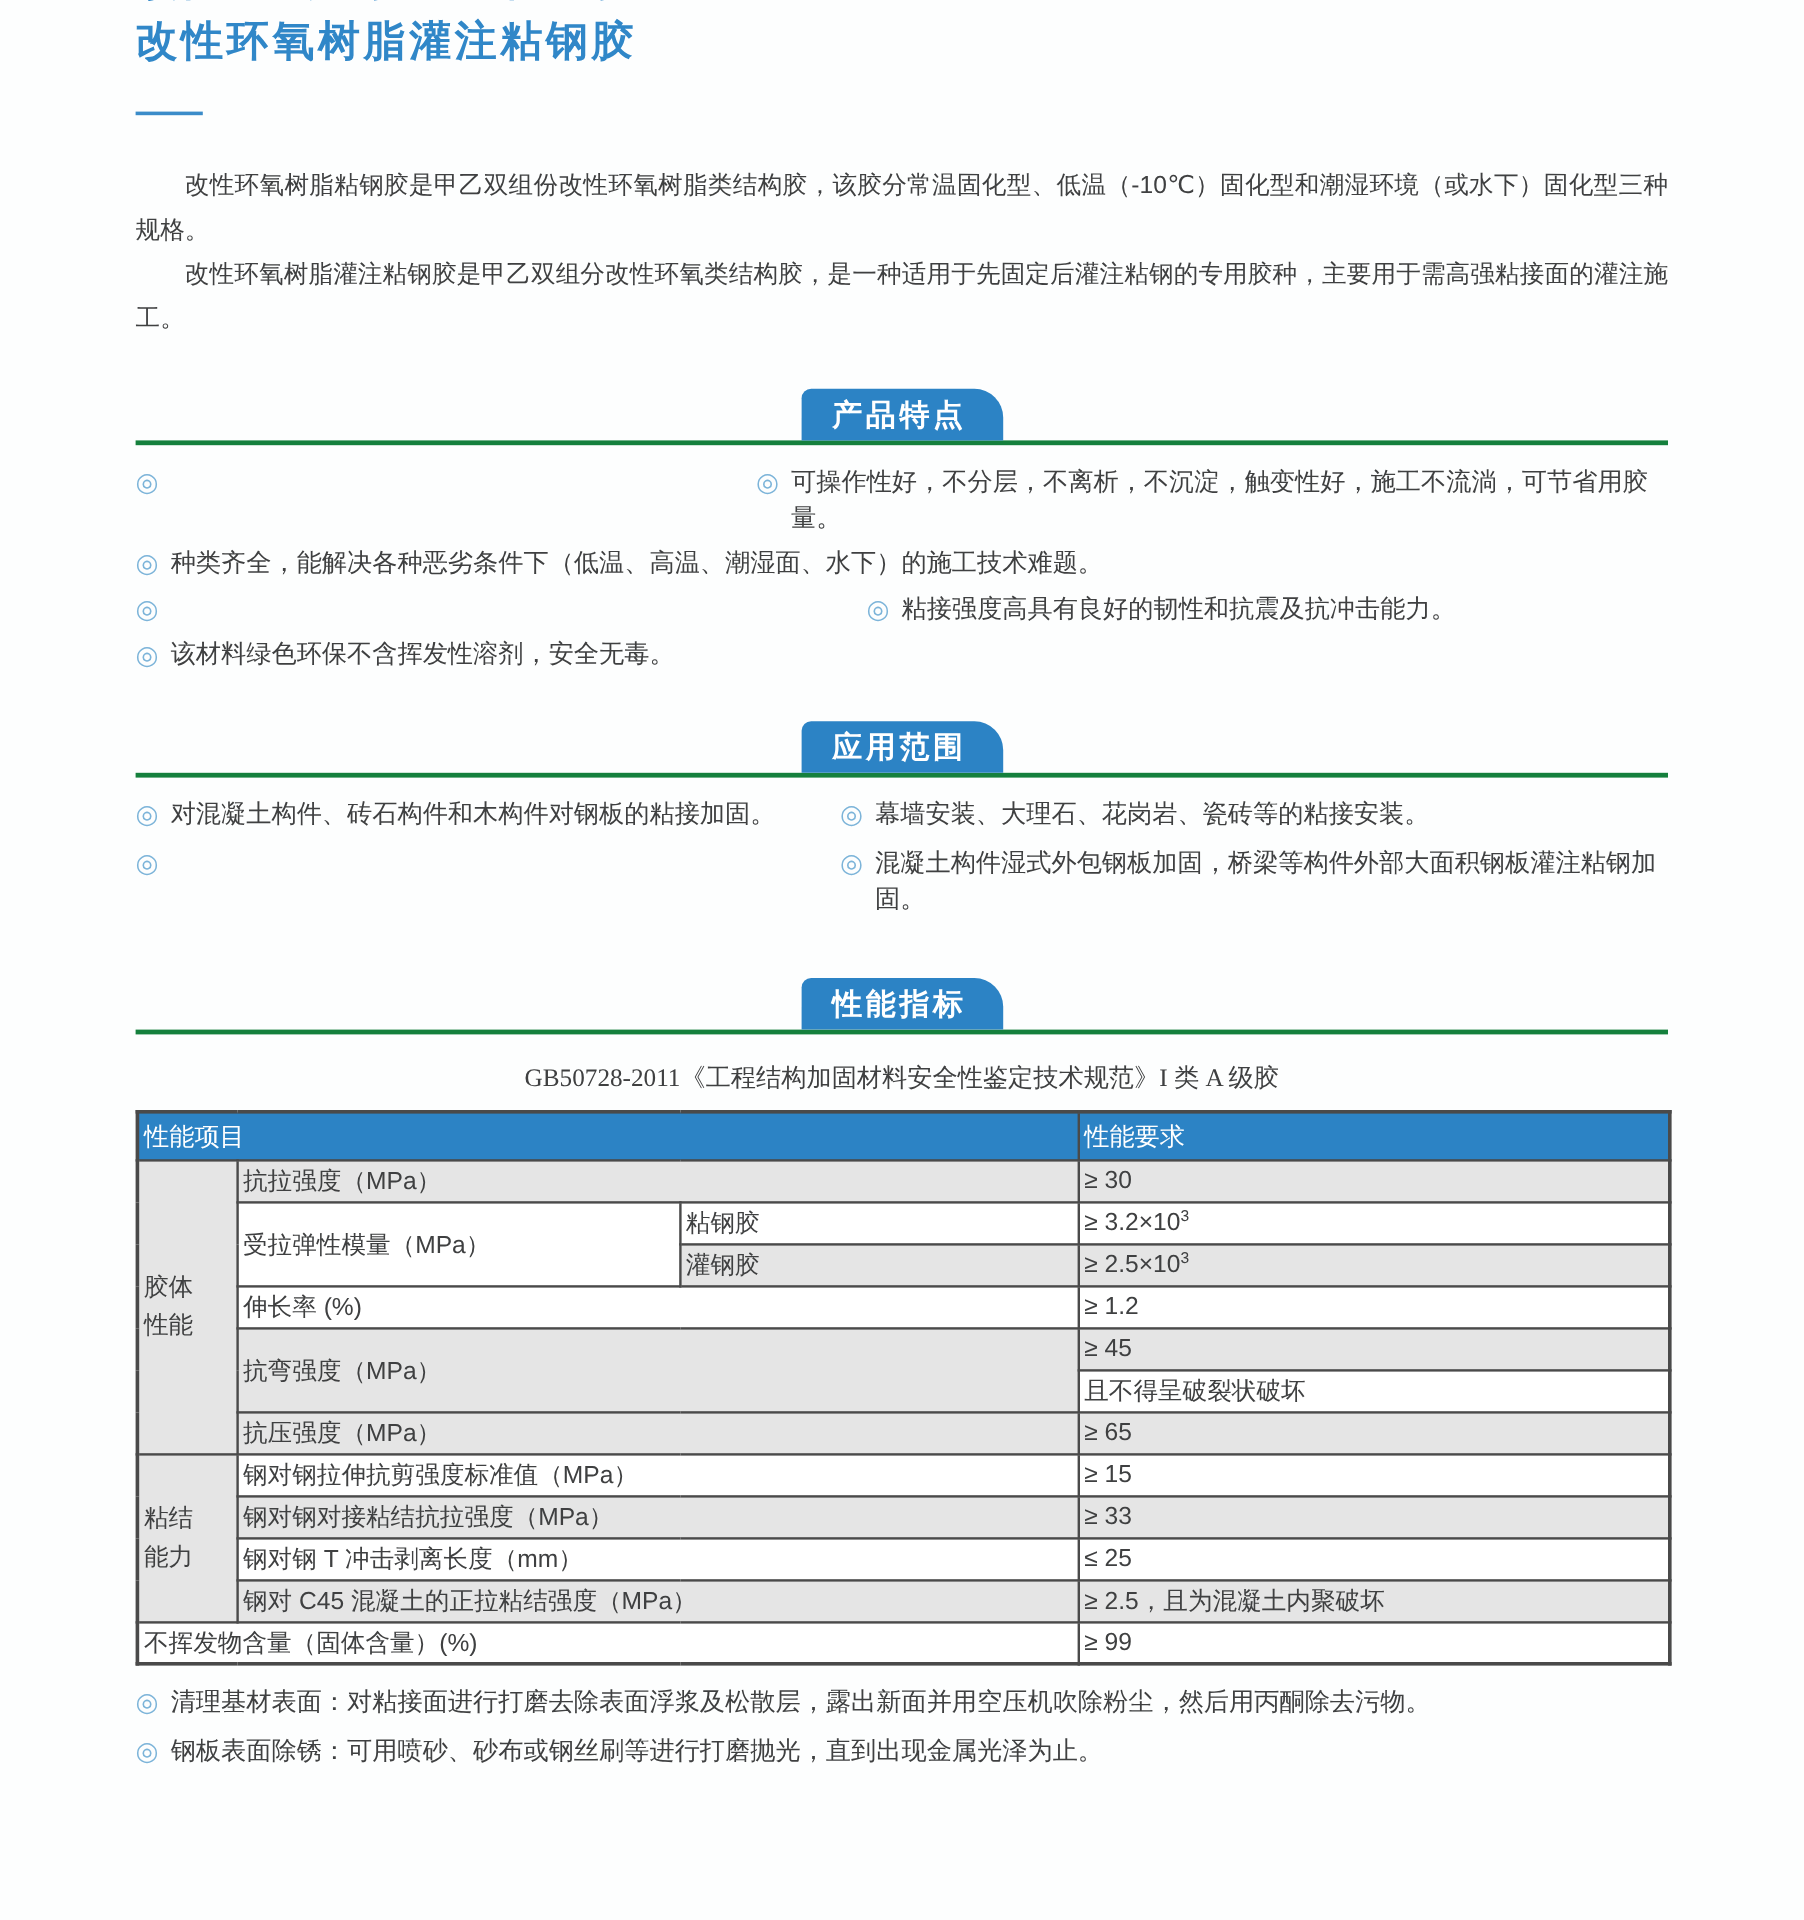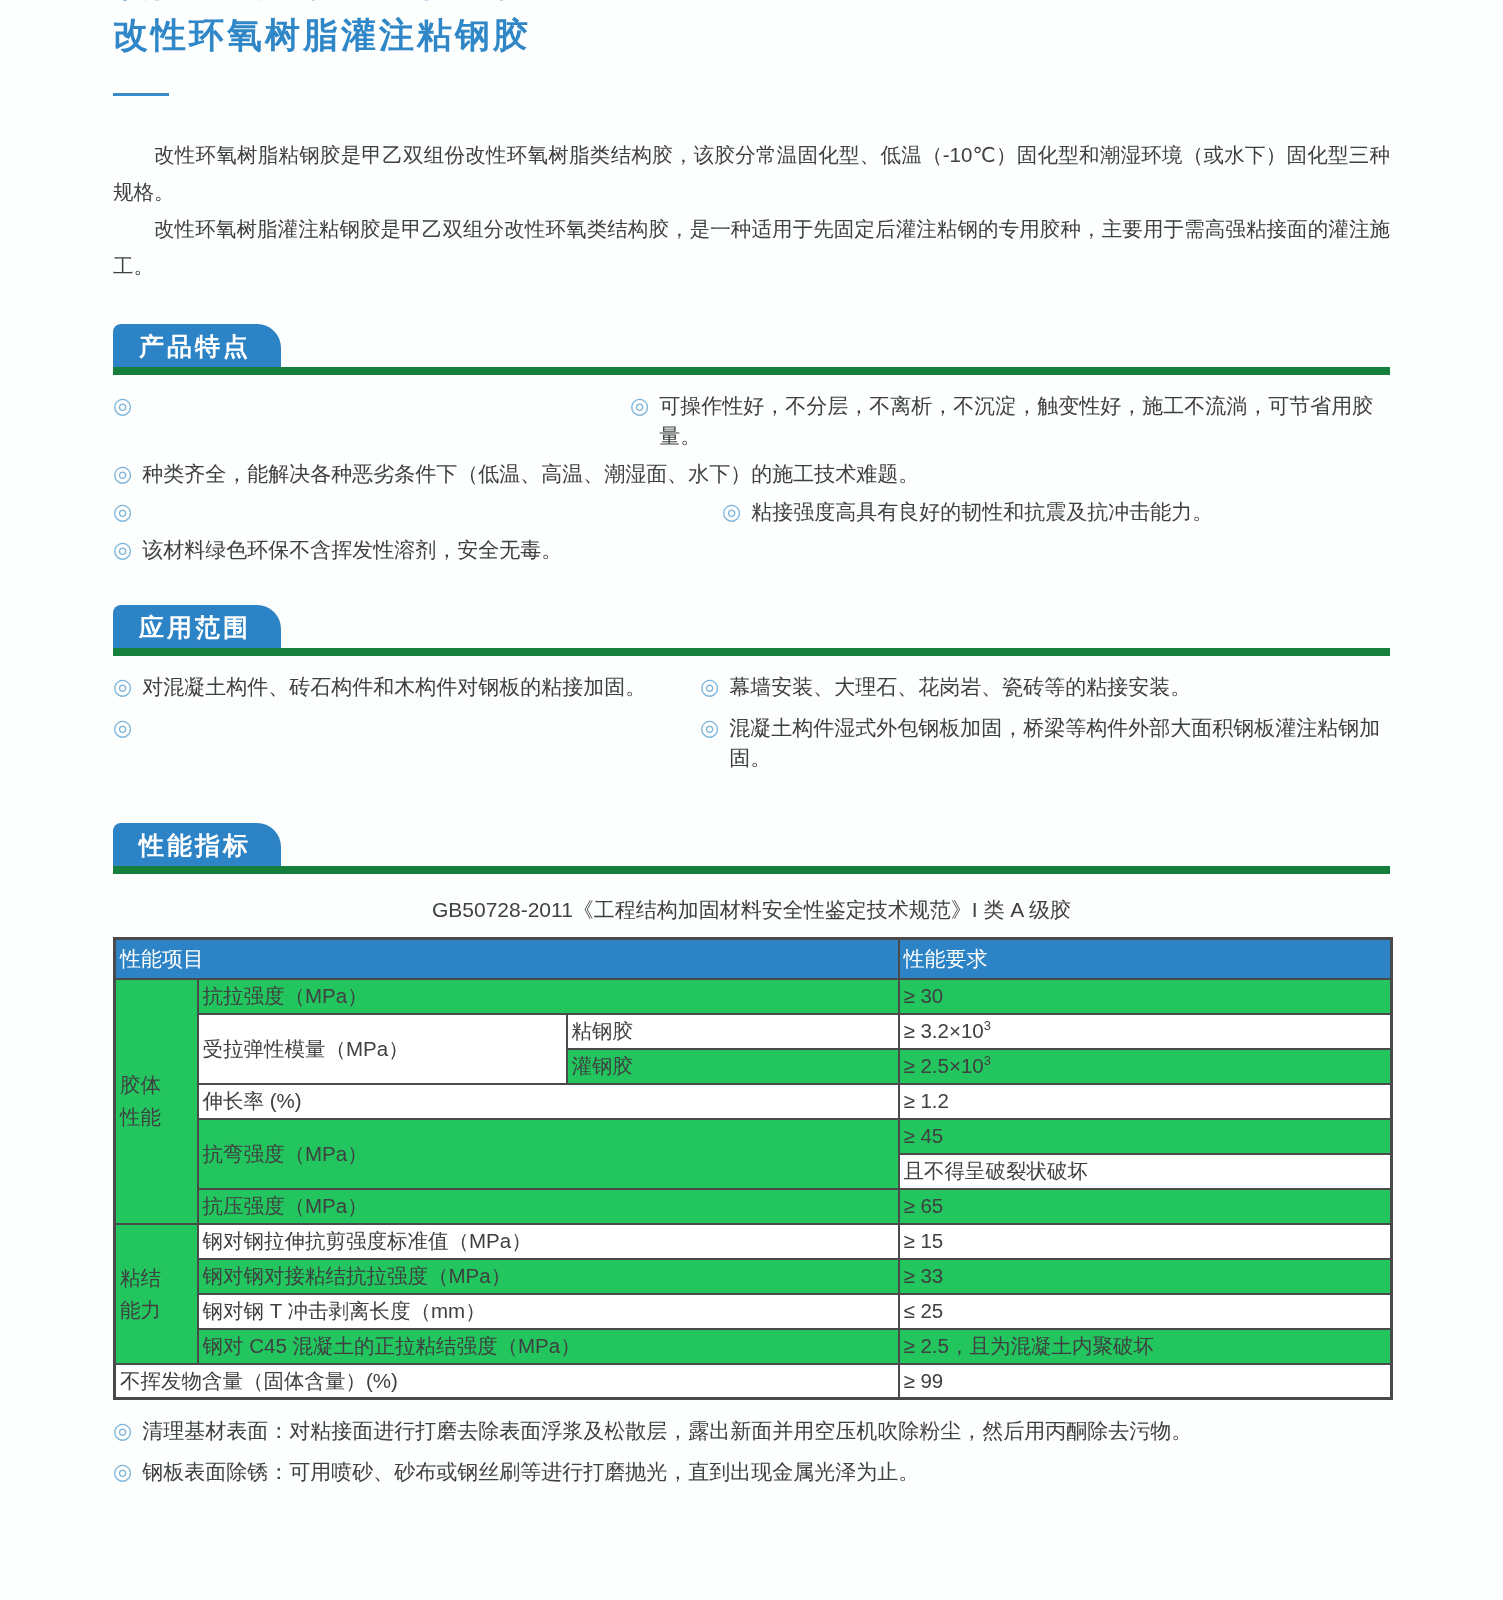--- a/index.html
+++ b/index.html
@@ -27,55 +27,56 @@
     line-height: 44px;
   }
   .title-underline { width: 56px; height: 3px; background: #3b8cc9; margin-top: 36px; }
 
   .intro { margin-top: 40px; }
   .intro p {
     margin: 0; font-size: 20.5px; line-height: 37px;
     text-indent: 2em; text-align: justify;
   }
 
-  .section-head { border-bottom: 8px solid #15803d; margin-top: 40px; line-height: 0; }
+  .section-head { border-bottom: 4px solid #15803d; margin-top: 40px; line-height: 0; text-align: center; }
   .section-tab {
     display: inline-block; background: #2c83c5; color: #ffffff;
     font-weight: bold; font-size: 25px; letter-spacing: 3px;
     padding: 10px 30px 8px 26px; border-radius: 8px 24px 0 0;
     line-height: 25px;
   }
 
   .bullets { margin-top: 16px; }
   .b-row { display: flex; align-items: flex-start; margin-bottom: 8px; }
   .b-item { display: flex; align-items: flex-start; font-size: 21px; line-height: 30px; }
   .bullet-icon { color: #7cb4d9; font-size: 22px; line-height: 29px; margin-right: 10px; flex: 0 0 auto; }
   .lw-517 { width: 517px; flex: 0 0 517px; }
   .lw-609 { width: 609px; flex: 0 0 609px; }
   .lw-587 { width: 587px; flex: 0 0 587px; }
   .apps .b-row, .proc .b-row, .pack .b-row { margin-bottom: 11px; }
 
   .table-caption {
     width: 1277px; text-align: center; font-size: 21px; color: #3f4041;
     margin-top: 22px;
+    font-family: Liberation Serif, serif;
   }
   table.perf {
     border-collapse: collapse; width: 1277px; margin-top: 13px;
     border: 3px solid #4a4a4a;
     table-layout: fixed;
   }
   table.perf th, table.perf td {
     border: 2px solid #4a4a4a; text-align: left; vertical-align: middle;
     font-size: 20.5px; padding: 2px 4px; height: 35px; background: #ffffff;
   }
   table.perf thead th {
     background: #2c83c5; color: #ffffff; font-weight: normal;
     height: 40px; font-size: 21px;
   }
-  table.perf td.gray { background: #22c55e; }
+  table.perf td.gray { background: #e5e5e5; }
   .group-label { display: inline-block; width: 46px; line-height: 32px; }
   table.perf sup { font-size: 13px; vertical-align: super; line-height: 0; }
 
   .sec-perf { margin-top: 50px; }
   .sec-apps { margin-top: 40px; }
   .sec-proc { margin-top: 72px; }
 </style>
 </head>
 <body>
 

